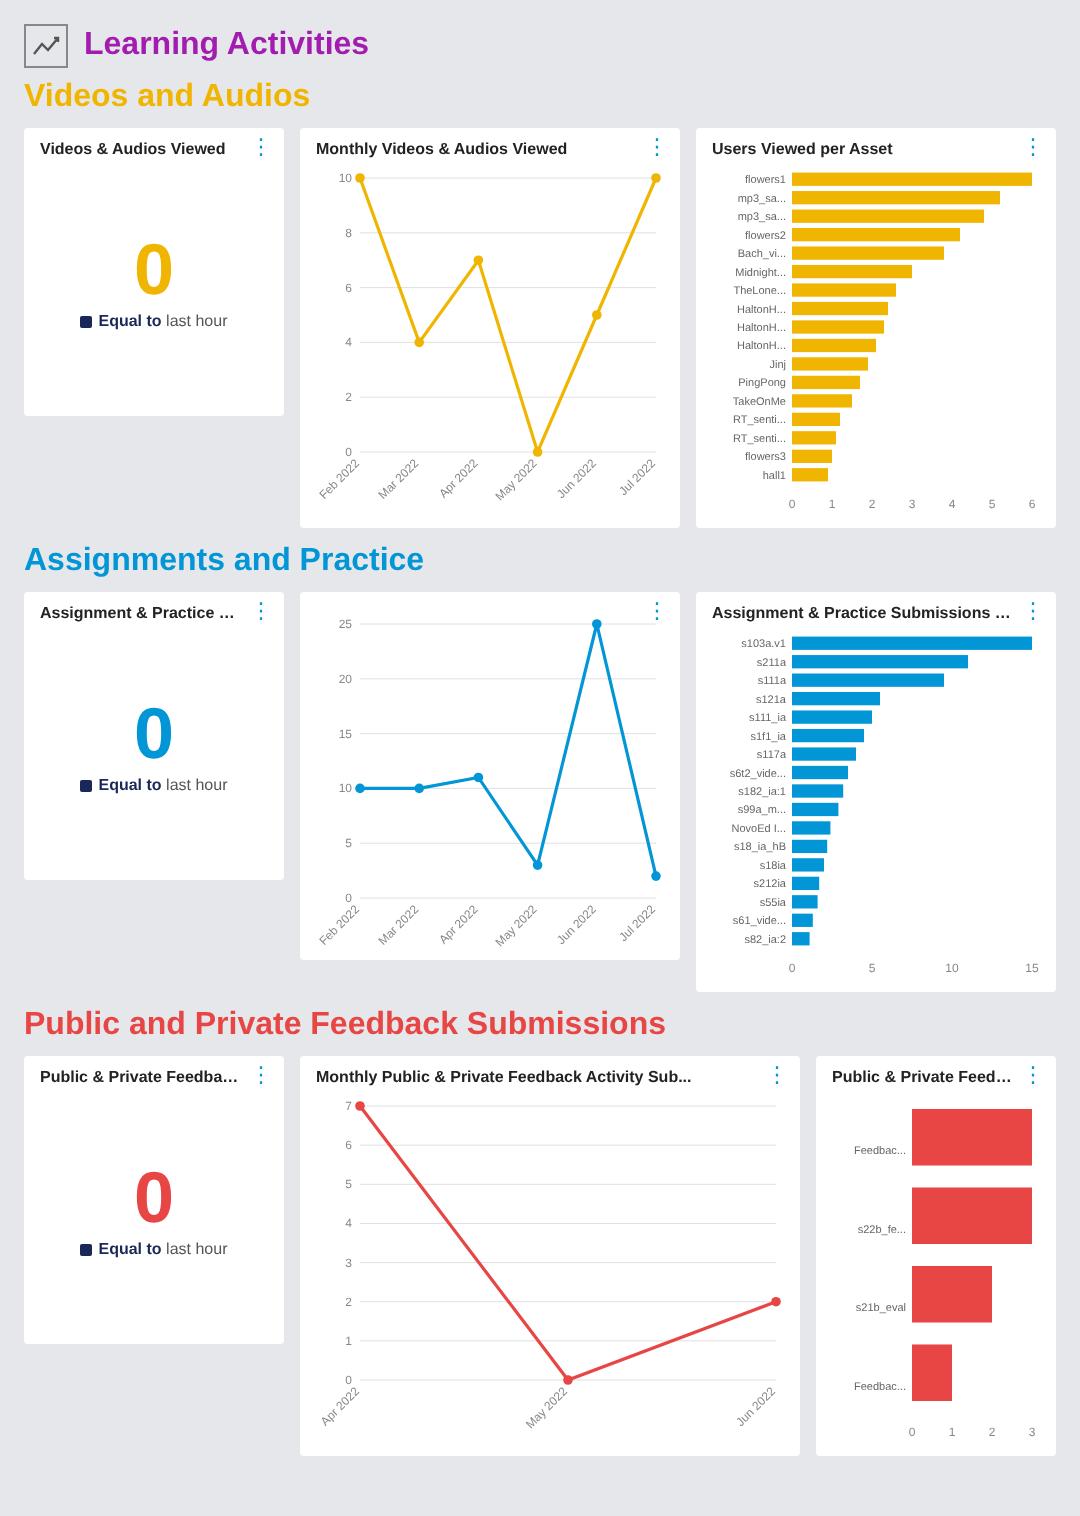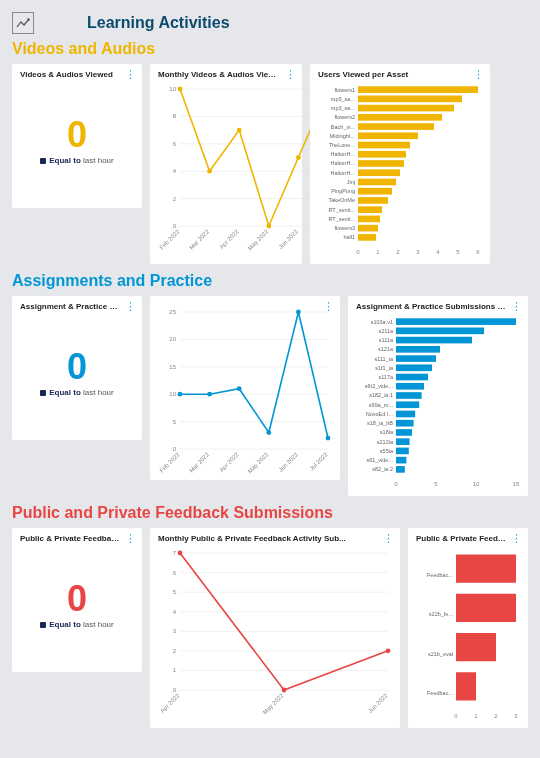--- a/index.html
+++ b/index.html
@@ -18,43 +18,42 @@
     margin-bottom: 6px;
   }
   .header-icon {
     width: 22px; height: 22px;
     border: 1px solid #888;
     display: flex; align-items: center; justify-content: center;
   }
   .header-title {
     font-size: 16px;
     font-weight: 700;
-    color: #0c4a6e;
-    margin-left: 45px;
+    color: #a21caf;
   }
   .section-title {
     font-size: 16px;
     font-weight: 700;
     margin: 6px 0 6px 0;
   }
   .row {
     display: flex;
     gap: 8px;
     margin-bottom: 8px;
   }
   .card {
     background: #fff;
     border-radius: 2px;
     padding: 6px 8px 8px 8px;
     position: relative;
     display: flex;
     flex-direction: column;
   }
   .card-s { width: 130px; height: 144px; }
-  .card-m { width: 152px; height: 200px; }
+  .card-m { width: 190px; height: 200px; }
   .card-l { width: 180px; height: 200px; }
   .card-l2 { width: 190px; height: 184px; }
   .card-m2 { width: 250px; height: 200px; }
   .card-title {
     font-size: 8px;
     font-weight: 700;
     color: #222;
     white-space: nowrap;
     overflow: hidden;
     text-overflow: ellipsis;

